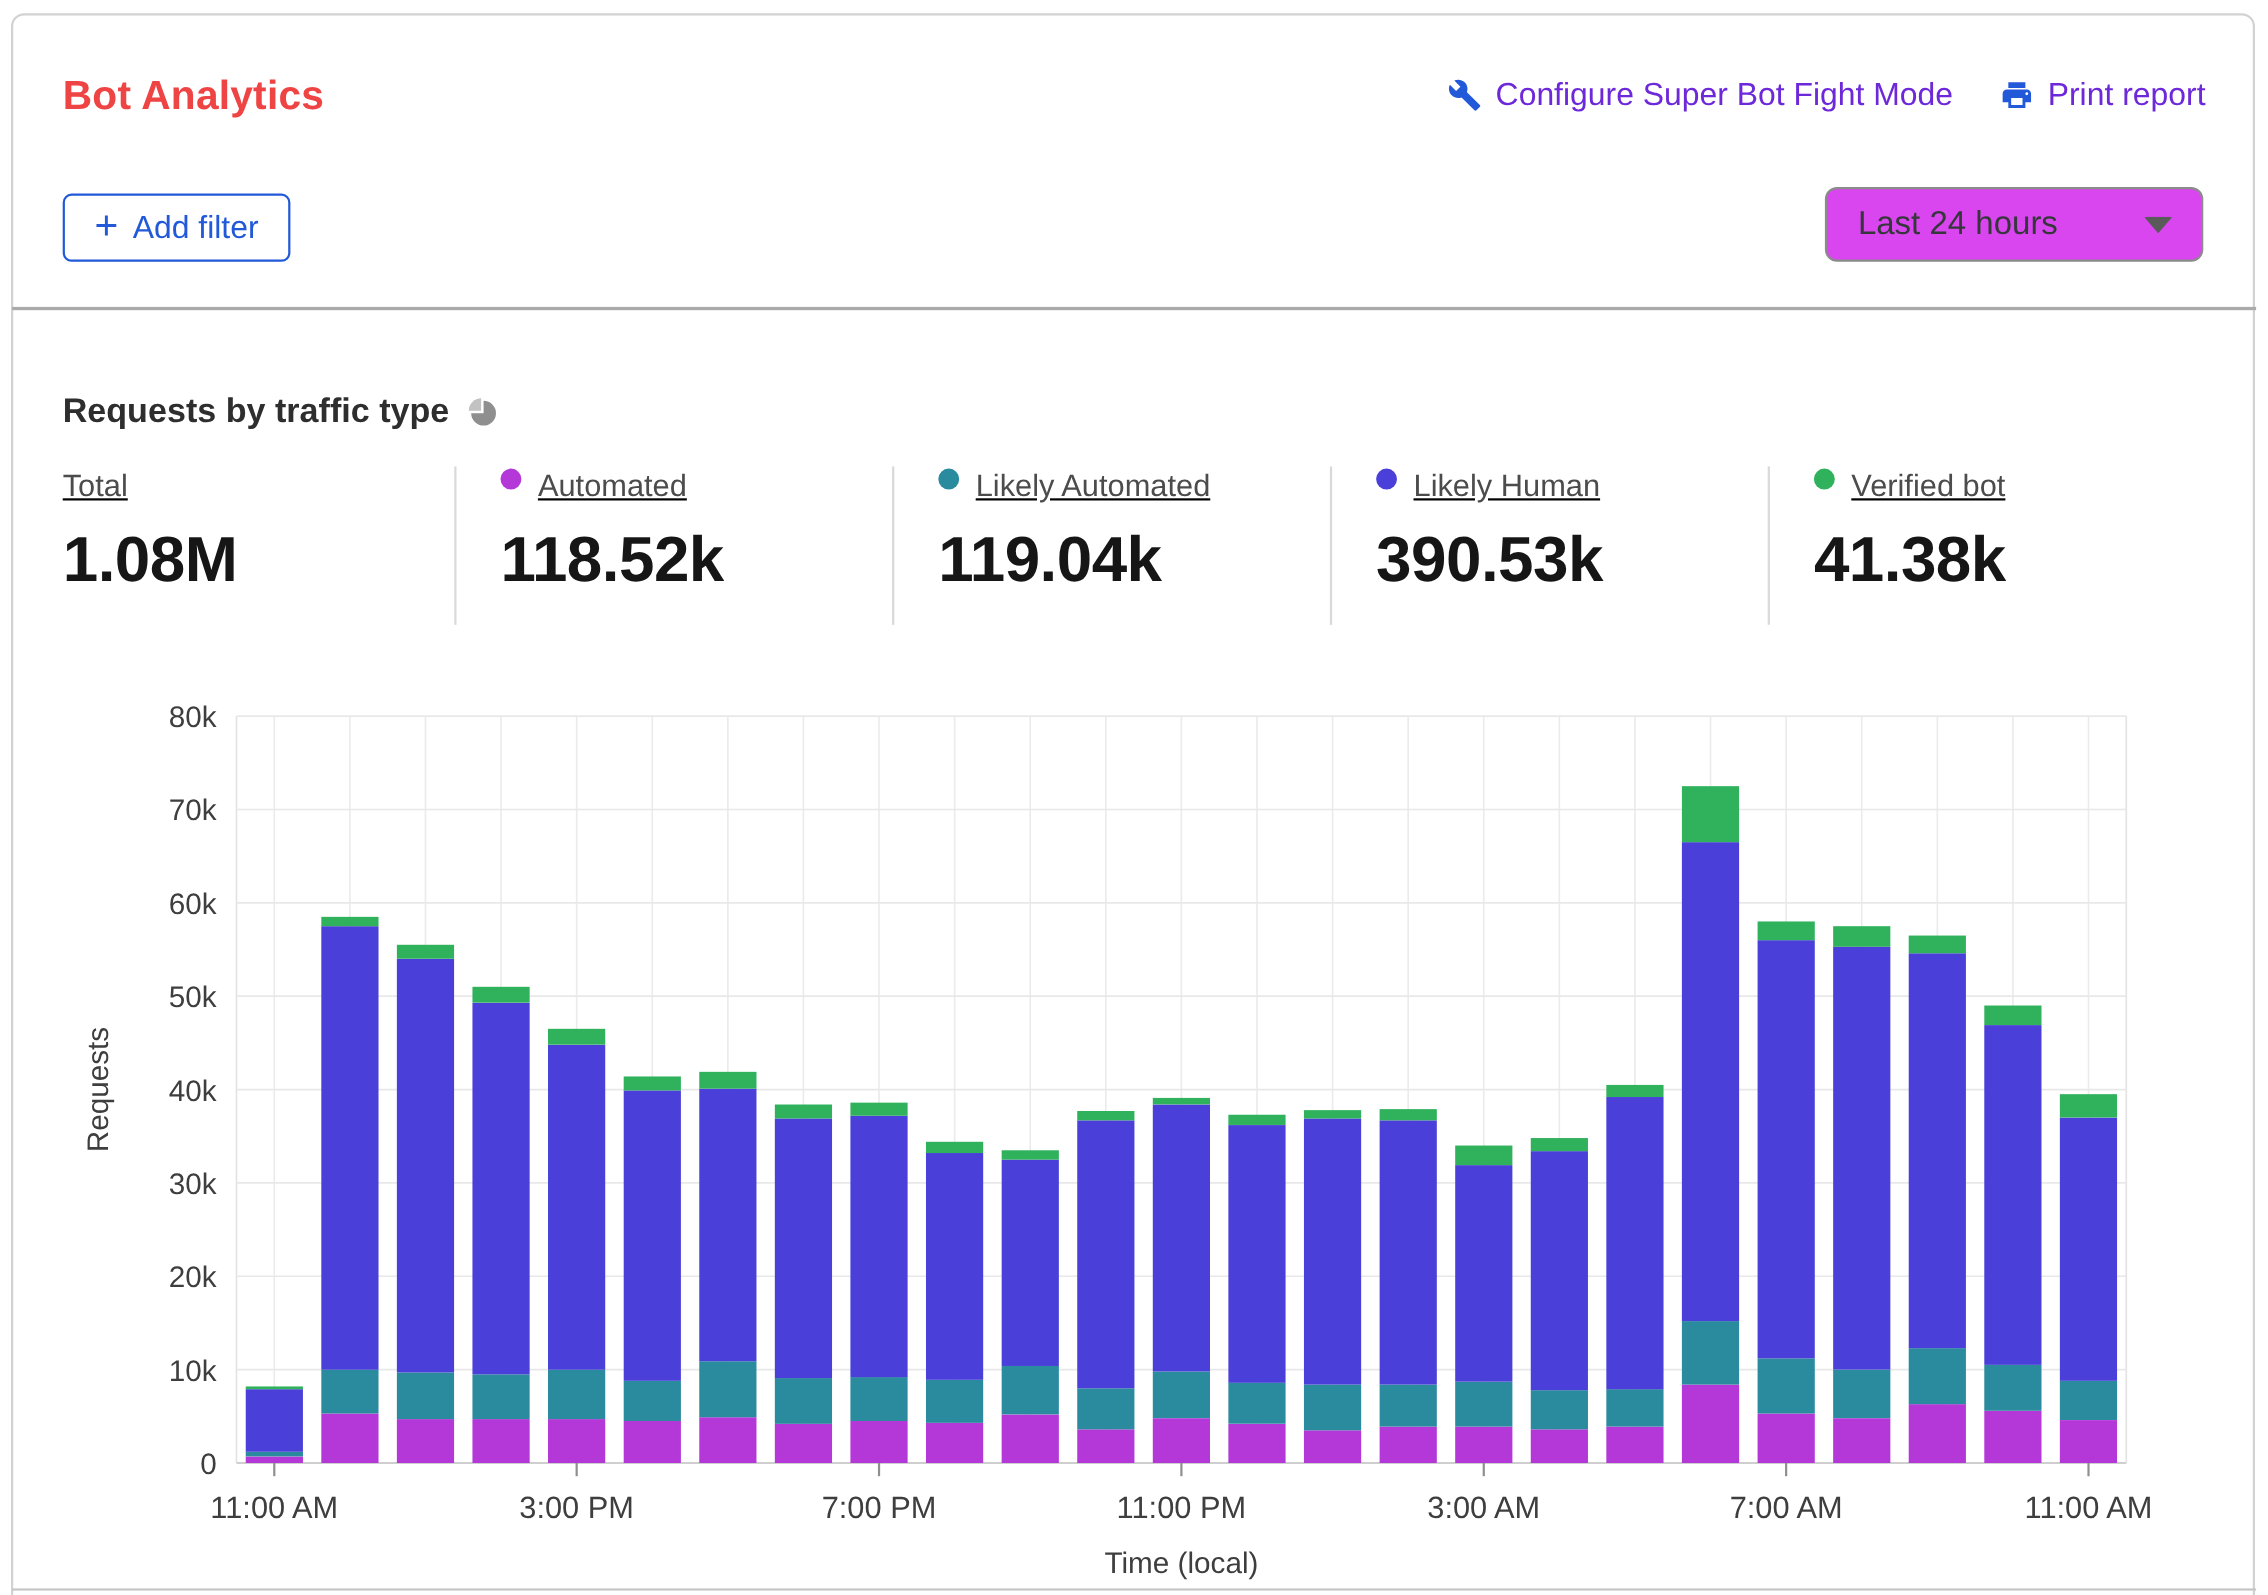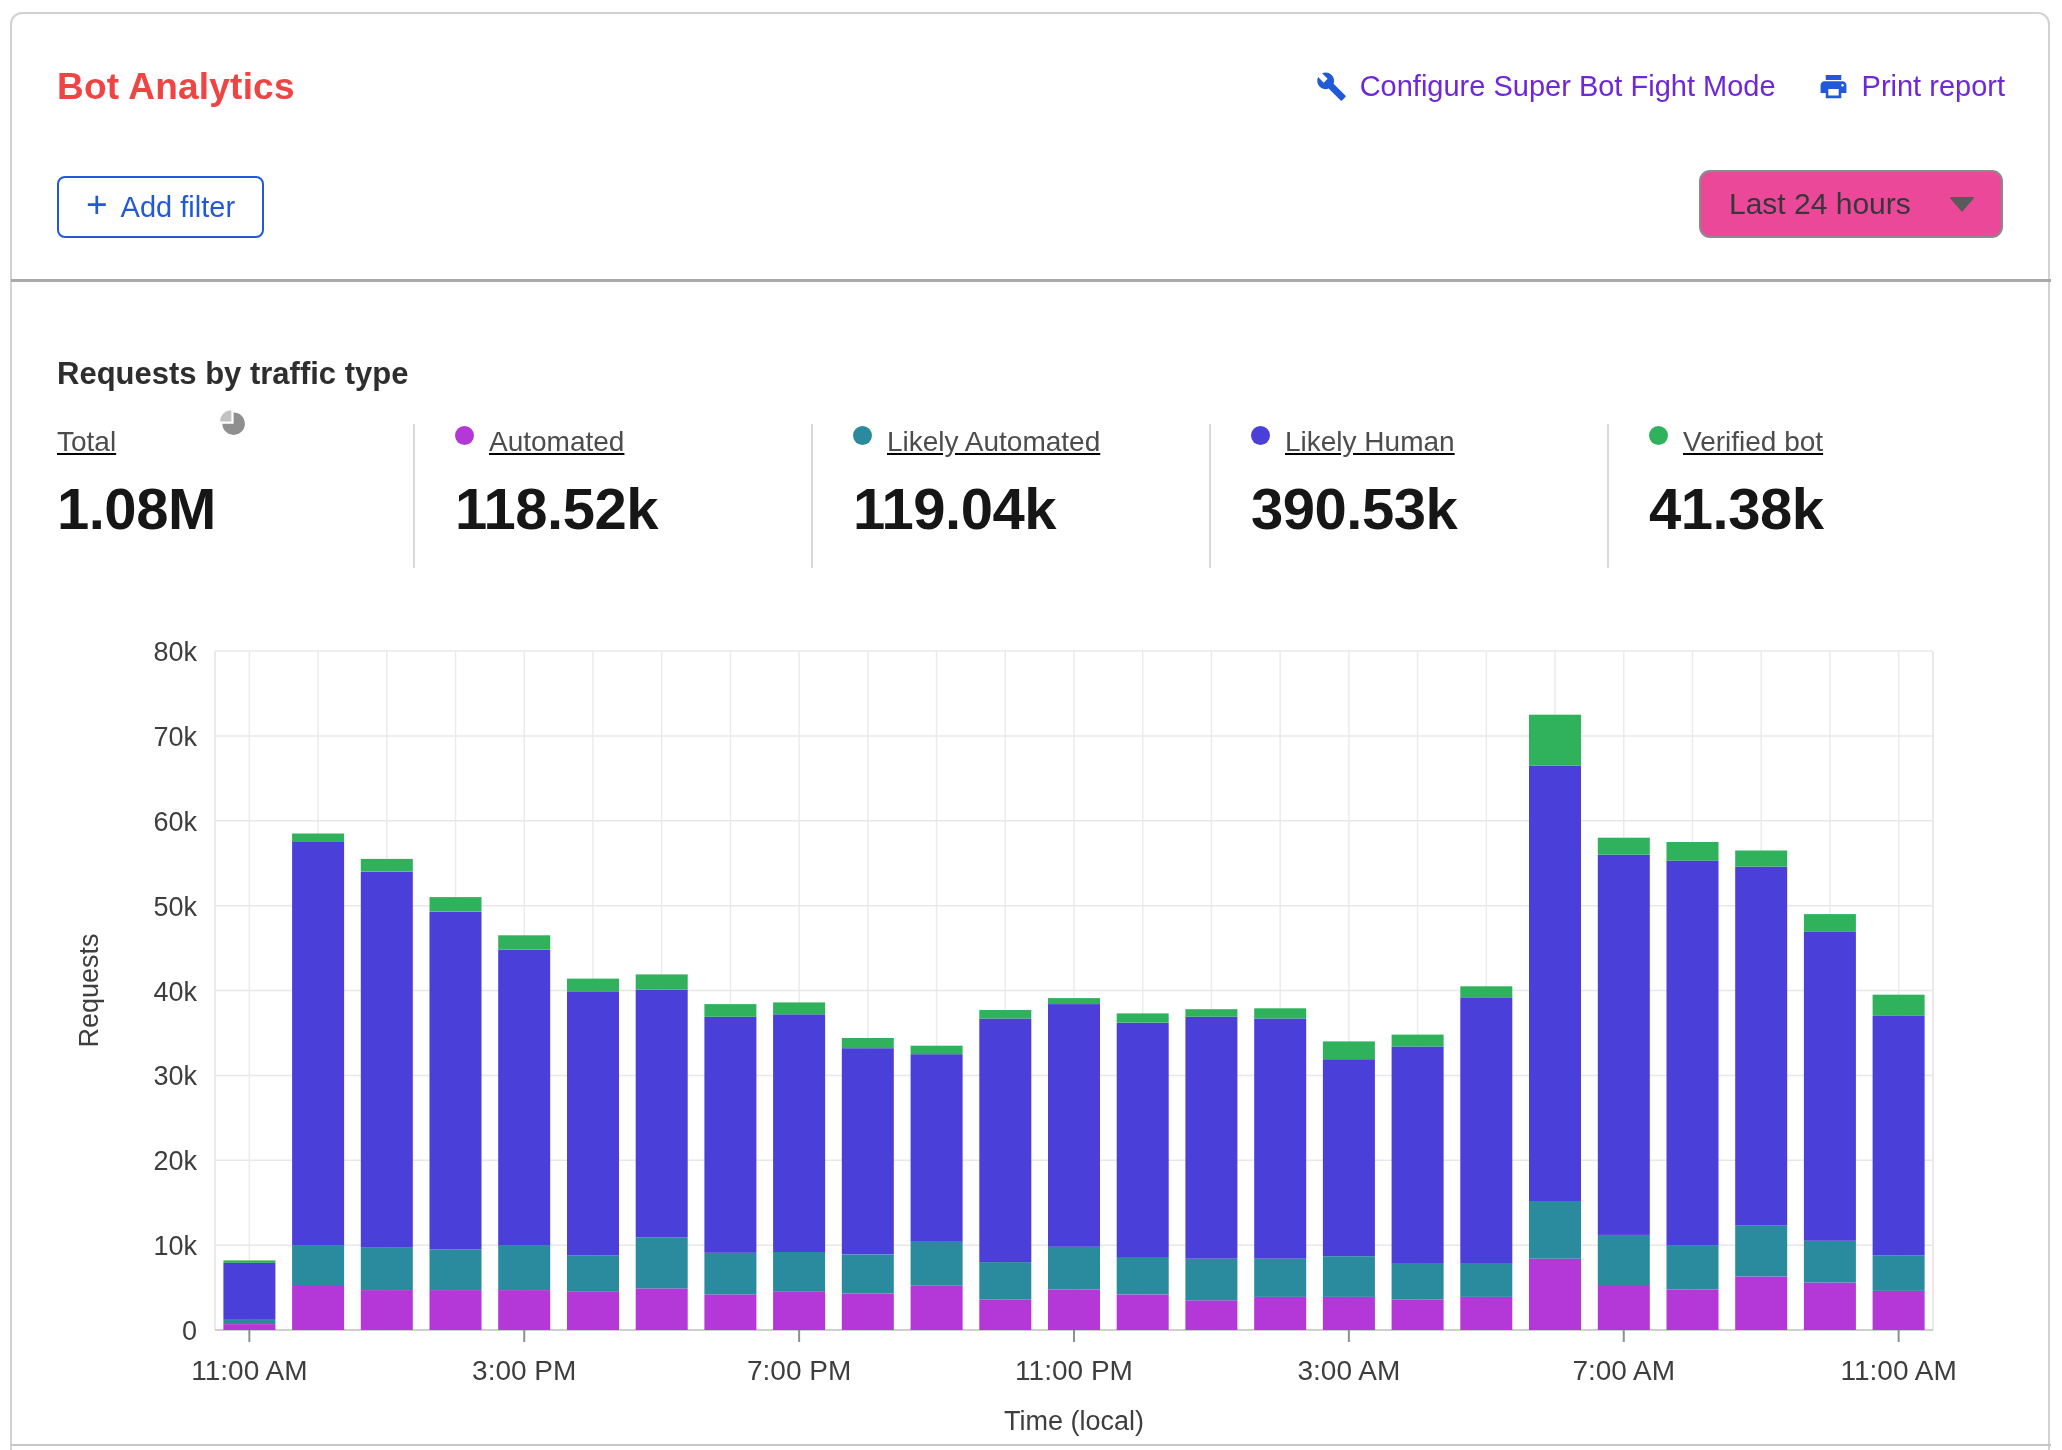--- a/index.html
+++ b/index.html
@@ -28,35 +28,35 @@
   }
   .link svg{width:31px;height:31px;fill:#2159d8;flex:0 0 auto;}
   .add-filter{
     position:absolute;left:57px;top:176px;height:62px;
     display:inline-flex;align-items:center;gap:13px;padding:0 27px;
     background:#fff;border:2px solid #2159d8;border-radius:8px;
     color:#2159d8;font-size:29px;font-family:inherit;cursor:pointer;
   }
   .plus{font-size:37px;font-weight:400;line-height:0;margin-top:-4px;}
   .dropdown{
-    position:absolute;right:59px;top:170px;width:304px;height:68px;box-sizing:border-box;
-    border:2px solid #8b8b8b;border-radius:11px;background:#ec4899;
+    position:absolute;right:59px;top:170px;width:344px;height:68px;box-sizing:border-box;
+    border:2px solid #8b8b8b;border-radius:11px;background:#d946ef;
     display:flex;align-items:center;justify-content:space-between;
     padding:0 26px 0 28px;font-size:30px;color:#35373a;cursor:pointer;
   }
   .caret{
     width:0;height:0;flex:0 0 auto;
     border-left:13px solid transparent;border-right:13px solid transparent;
     border-top:15px solid #5a5a5a;border-radius:3px;
   }
   .h-divider{
     position:absolute;left:11px;right:11px;top:279px;height:3px;background:#aaaaaa;
   }
   .section-title-row{
-    position:absolute;left:57px;top:356px;display:flex;align-items:center;gap:17px;flex-direction:column;
+    position:absolute;left:57px;top:356px;display:flex;align-items:center;gap:17px;
   }
   .section-title{font-size:31px;font-weight:700;color:#2e2e2e;}
   .section-title-row svg{width:27px;height:27px;}
   .stats{
     position:absolute;left:57px;top:424px;width:1948px;display:flex;align-items:stretch;
   }
   .stat{flex:1 1 0;border-left:2px solid #d9d9d9;padding:2px 10px 26px 40px;box-sizing:border-box;}
   .stat:first-child{border-left:none;padding-left:0;}
   .stat-label-row{display:flex;align-items:flex-start;gap:15px;height:34px;text-decoration:underline;}
   .dot{width:19px;height:19px;border-radius:50%;flex:0 0 auto;}

